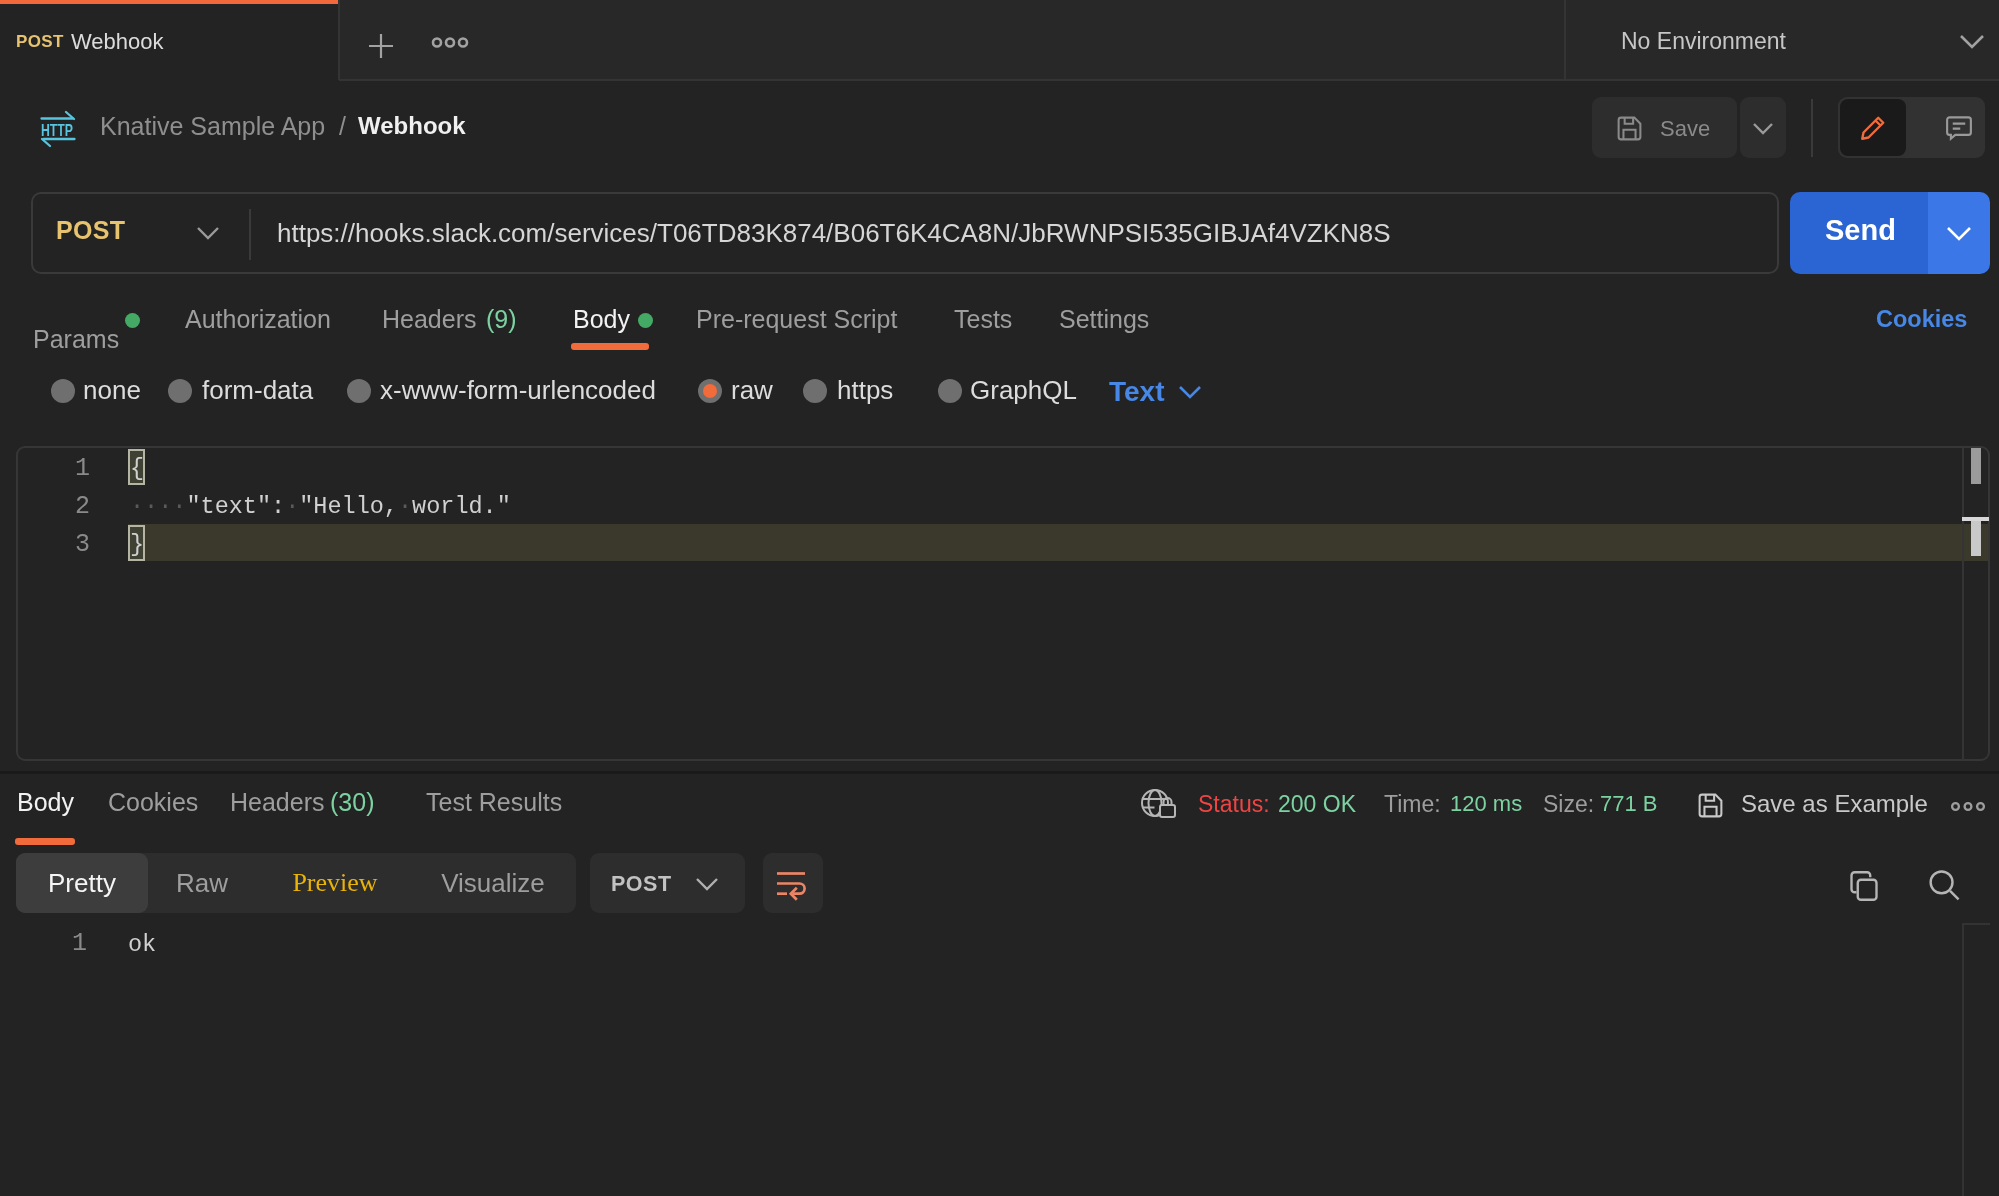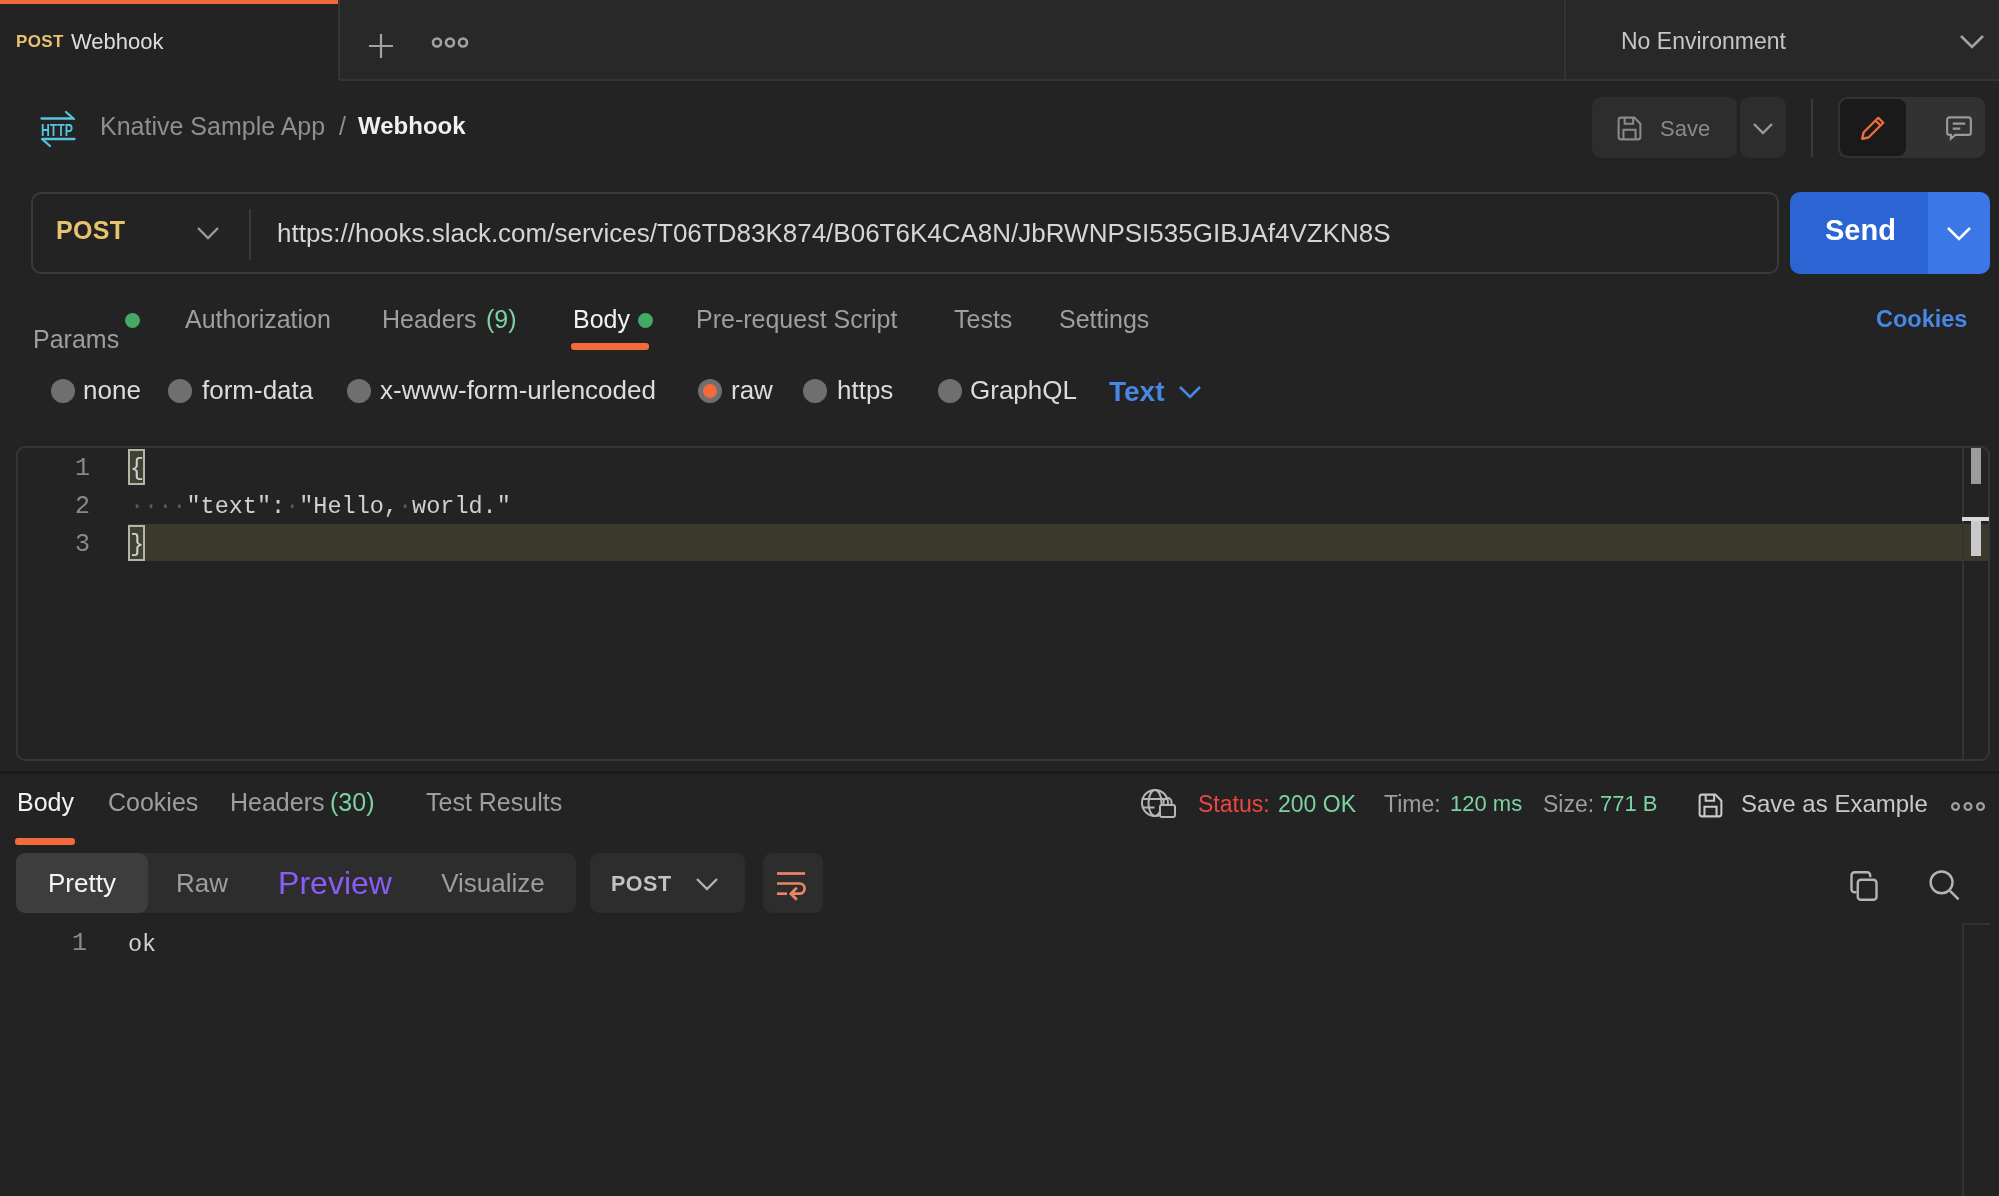--- a/index.html
+++ b/index.html
@@ -178,21 +178,21 @@
       <circle cx="5.5" cy="6.5" r="3.4"></circle>
       <circle cx="18" cy="6.5" r="3.4"></circle>
       <circle cx="30.5" cy="6.5" r="3.4"></circle>
     </g>
   </svg>
 
 <div class="abs" style="left:16px;top:853px;width:560px;height:60px;background:#2d2d2d;border-radius:9px;"></div>
 <div class="abs" style="left:16px;top:853px;width:132px;height:60px;background:#3d3d3d;border-radius:9px;"></div>
 <div class="abs" style="left:16px;top:853px;width:132px;height:60px;font-size:26px;color:#f5f5f5;display:flex;align-items:center;justify-content:center;">Pretty</div>
 <div class="abs" style="left:148px;top:853px;width:108px;height:60px;font-size:26px;color:#9e9e9e;display:flex;align-items:center;justify-content:center;">Raw</div>
-<div class="abs" style="left:256px;top:853px;width:158px;height:60px;font-size:32px;color:#8b5cf6;display:flex;align-items:center;justify-content:center;">Preview</div>
+<div class="abs" style="left:256px;top:853px;width:158px;height:60px;font-size:26px;color:#eab308;display:flex;align-items:center;justify-content:center;font-family:Liberation Serif, serif;">Preview</div>
 <div class="abs" style="left:414px;top:853px;width:158px;height:60px;font-size:26px;color:#9e9e9e;display:flex;align-items:center;justify-content:center;">Visualize</div>
 
 <div class="abs" style="left:590px;top:853px;width:155px;height:60px;background:#2d2d2d;border-radius:9px;"></div>
 <div class="abs" style="left:611px;top:872px;font-size:21.5px;font-weight:700;color:#c2c2c2;letter-spacing:.5px;">POST</div>
 <svg class="abs" style="left:695px;top:877px;" width="24" height="14" viewBox="0 0 24 14">
     <path d="M2 2l10 10L22 2" fill="none" stroke="#b0b0b0" stroke-width="2.4"></path>
   </svg>
 
 <div class="abs" style="left:763px;top:853px;width:60px;height:60px;background:#2d2d2d;border-radius:9px;"></div>
 <svg class="abs" style="left:763px;top:853px;" width="60" height="60" viewBox="0 0 60 60">

